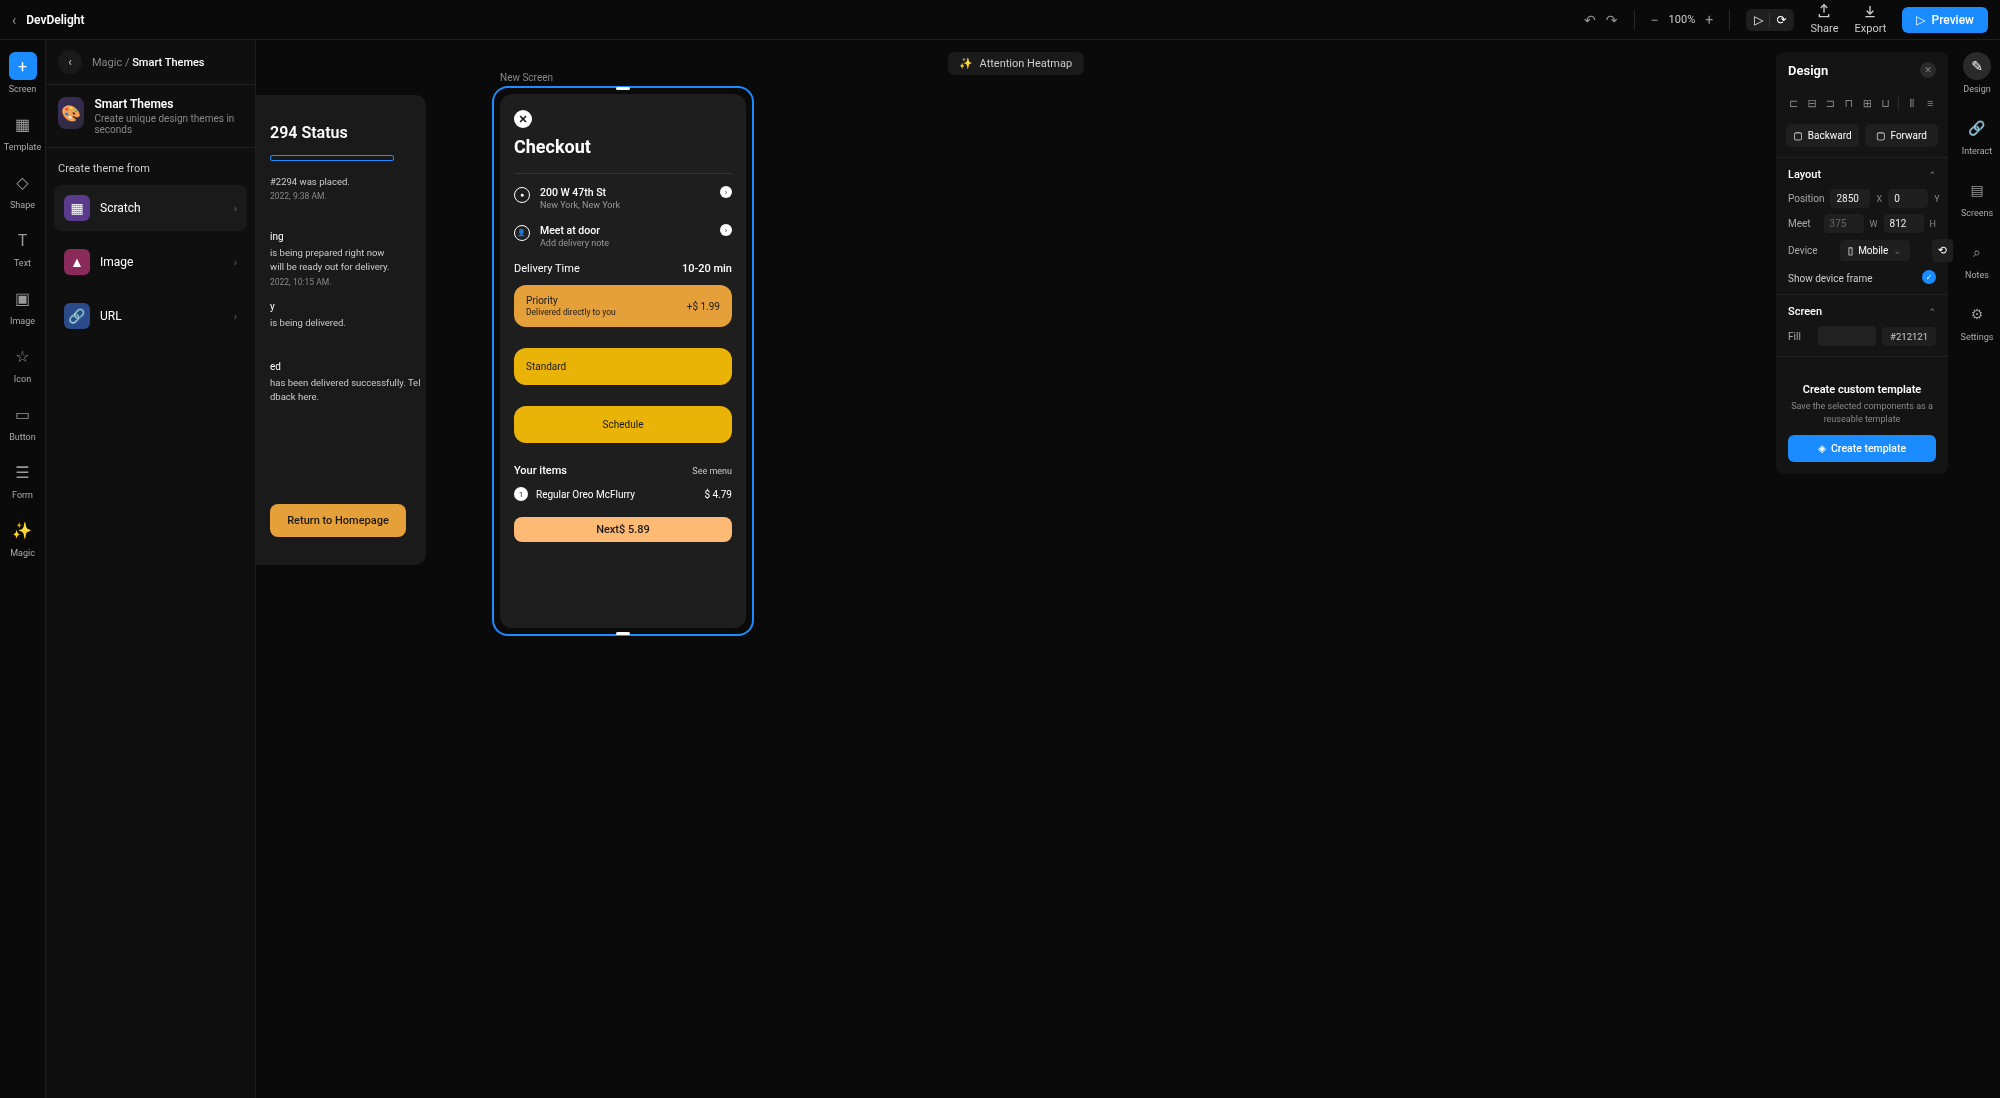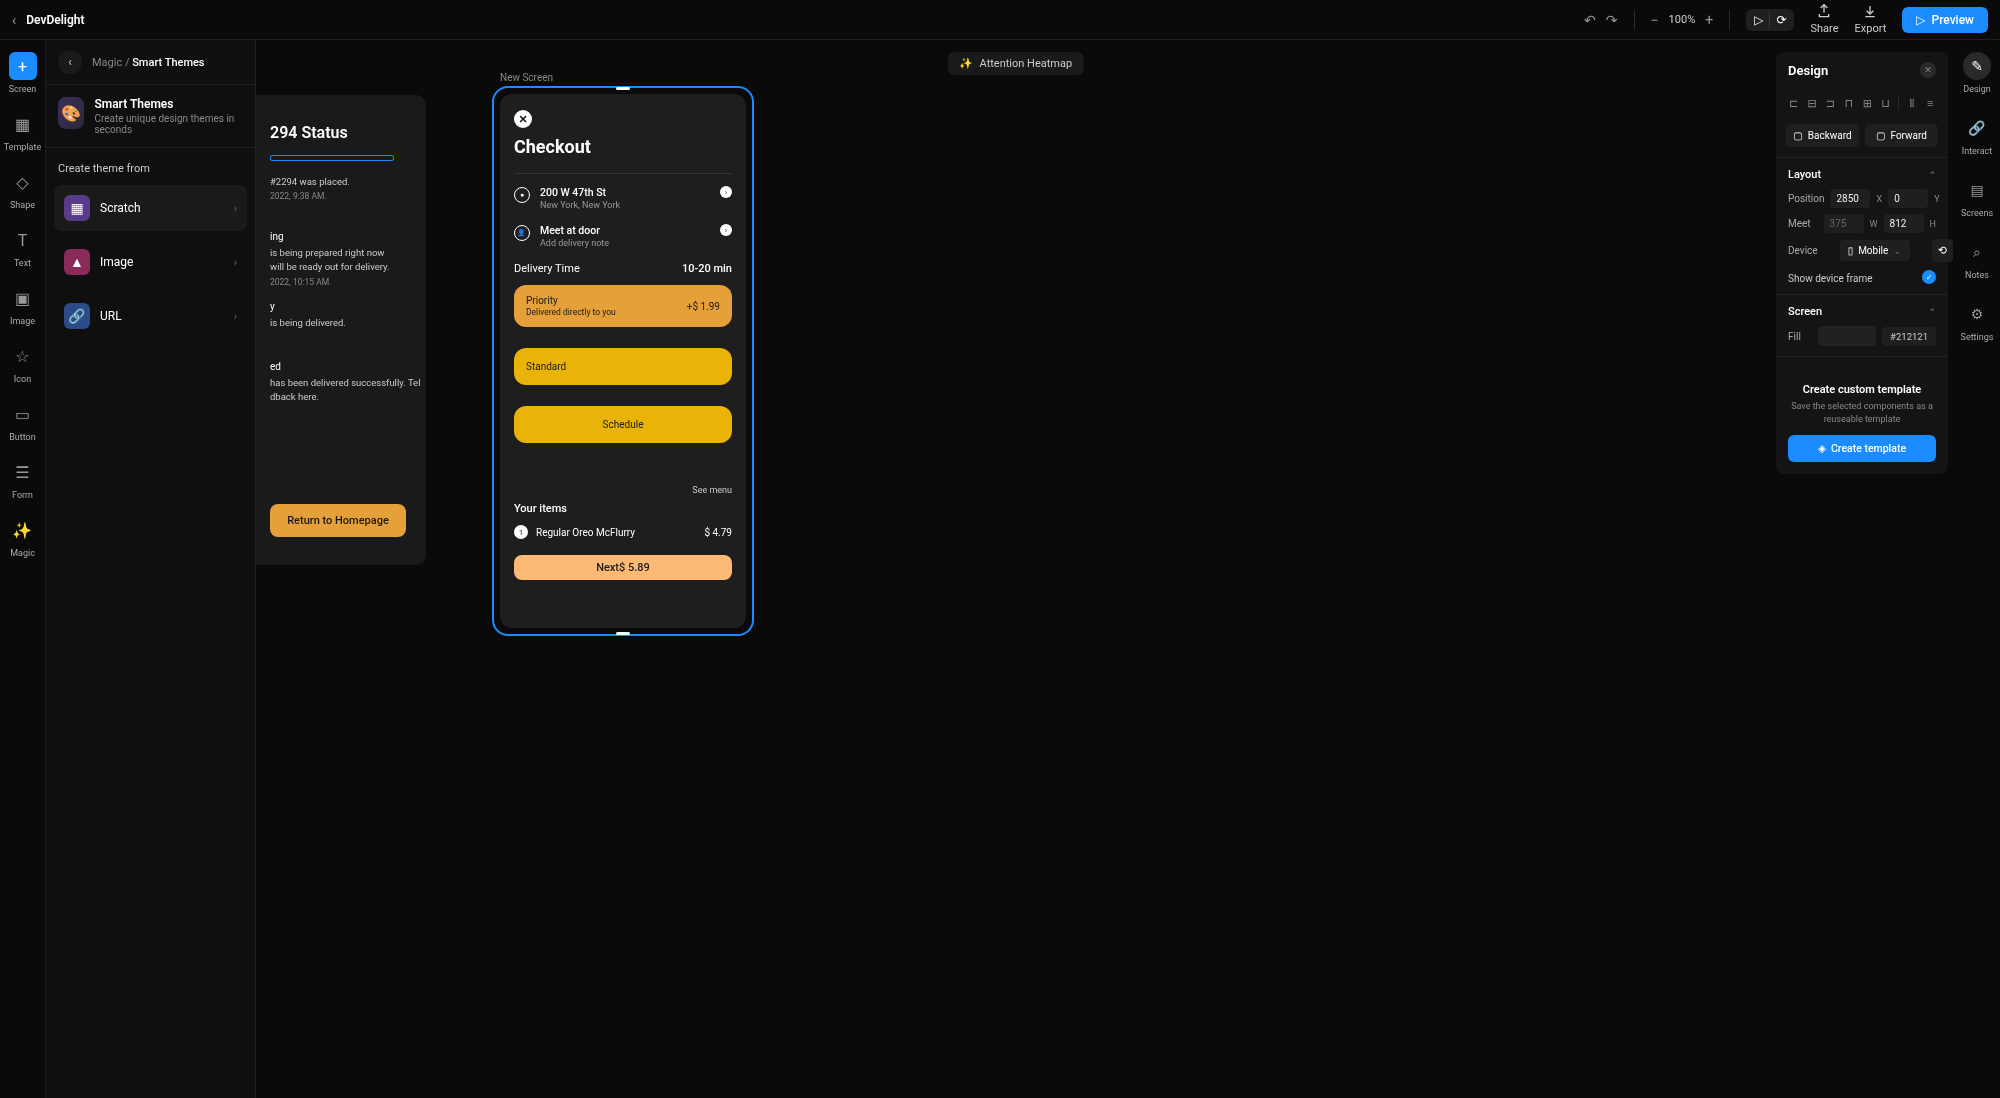--- a/index.html
+++ b/index.html
@@ -88,21 +88,21 @@
 .info-text-sub { font-size: 9px; color: #999; margin-top: 1px; }
 .info-chevron { margin-left: auto; width: 12px; height: 12px; background: #fff; border-radius: 50%; color: #1a1a1a; display: flex; align-items: center; justify-content: center; font-size: 8px; }
 .delivery-header { display: flex; justify-content: space-between; align-items: center; font-size: 11px; margin-bottom: 10px; margin-top: 6px; }
 .delivery-header .eta { font-weight: 500; color: #fff; font-size: 11px; }
 .option-card { padding: 10px 12px; border-radius: 12px; margin-bottom: 21px; font-size: 10px; cursor: pointer; }
 .option-card.priority { background: #e5a03a; color: #1a1a1a; display: flex; justify-content: space-between; align-items: center; }
 .option-card.priority .sub { font-size: 8.5px; margin-top: 1px; }
 .option-card.plain { background: #eab308; color: #1a1a1a; padding: 13px 12px; }
 .option-card.plain.center { text-align: center; }
 .items-header { display: flex; justify-content: space-between; align-items: center; margin-top: 14px; margin-bottom: 10px; }
-.items-header .title { font-size: 11px; font-weight: 500; margin-top: 38px; }
+.items-header .title { font-size: 11px; font-weight: 500; }
 .items-header .menu-link { font-size: 9px; color: #ccc; cursor: pointer; }
 .item-row { display: flex; justify-content: space-between; align-items: center; font-size: 10px; margin-bottom: 16px; }
 .item-badge { width: 14px; height: 14px; border-radius: 50%; background: #fff; color: #1a1a1a; font-size: 8px; display: flex; align-items: center; justify-content: center; margin-right: 8px; }
 .item-left { display: flex; align-items: center; }
 .next-btn { background: #fdba74; color: #1a1a1a; border-radius: 8px; padding: 6px; text-align: center; font-size: 11px; font-weight: 500; cursor: pointer; }
 
 
 .inspector { width: 172px; background: #141414; border-radius: 8px; margin: 12px 6px 0 0; padding: 0; font-size: 11px; height: fit-content; }
 .insp-header { display: flex; align-items: center; justify-content: space-between; padding: 10px 12px; }
 .insp-title { font-weight: 600; font-size: 13px; }

